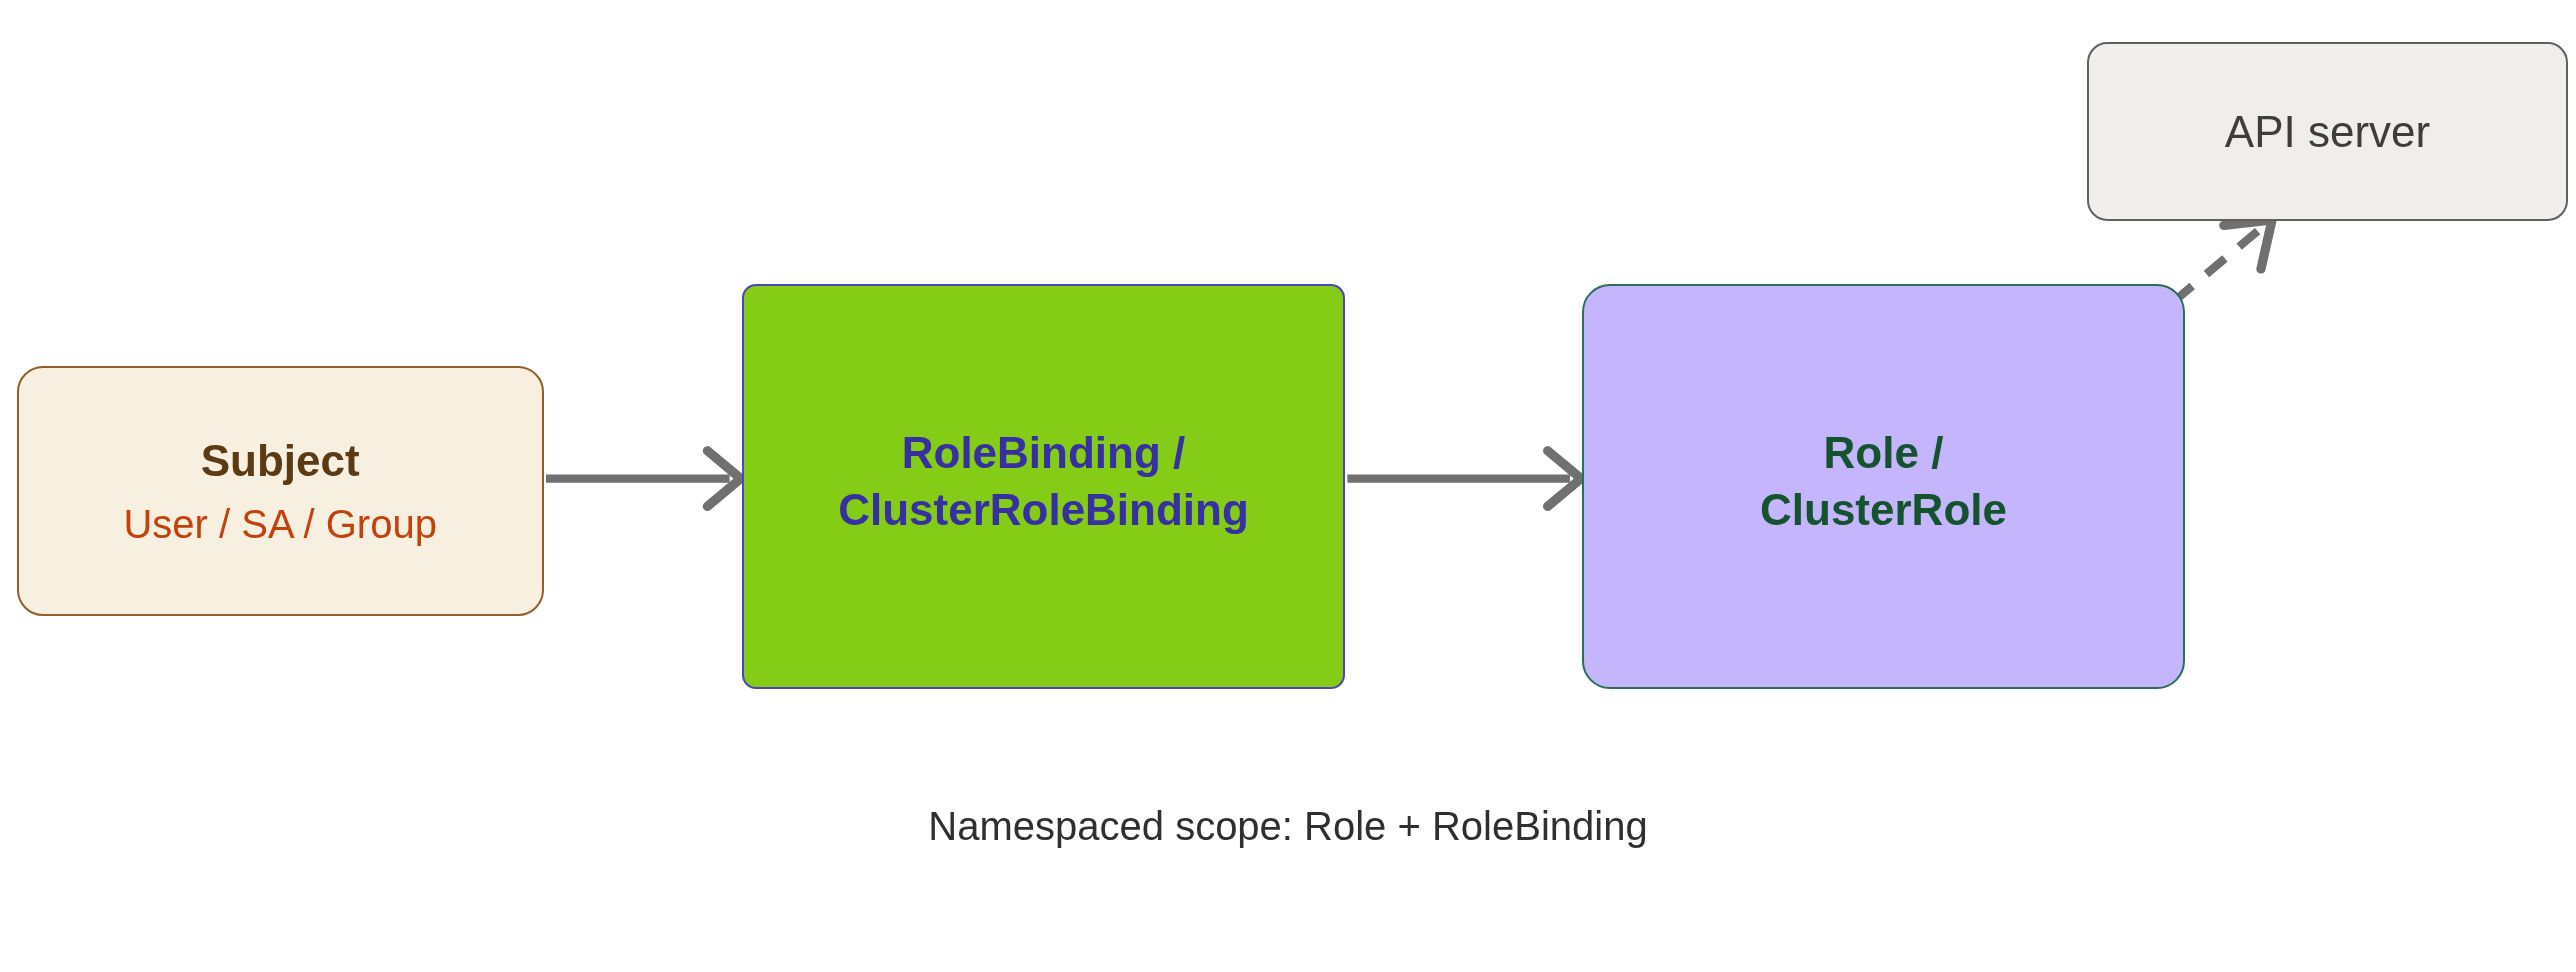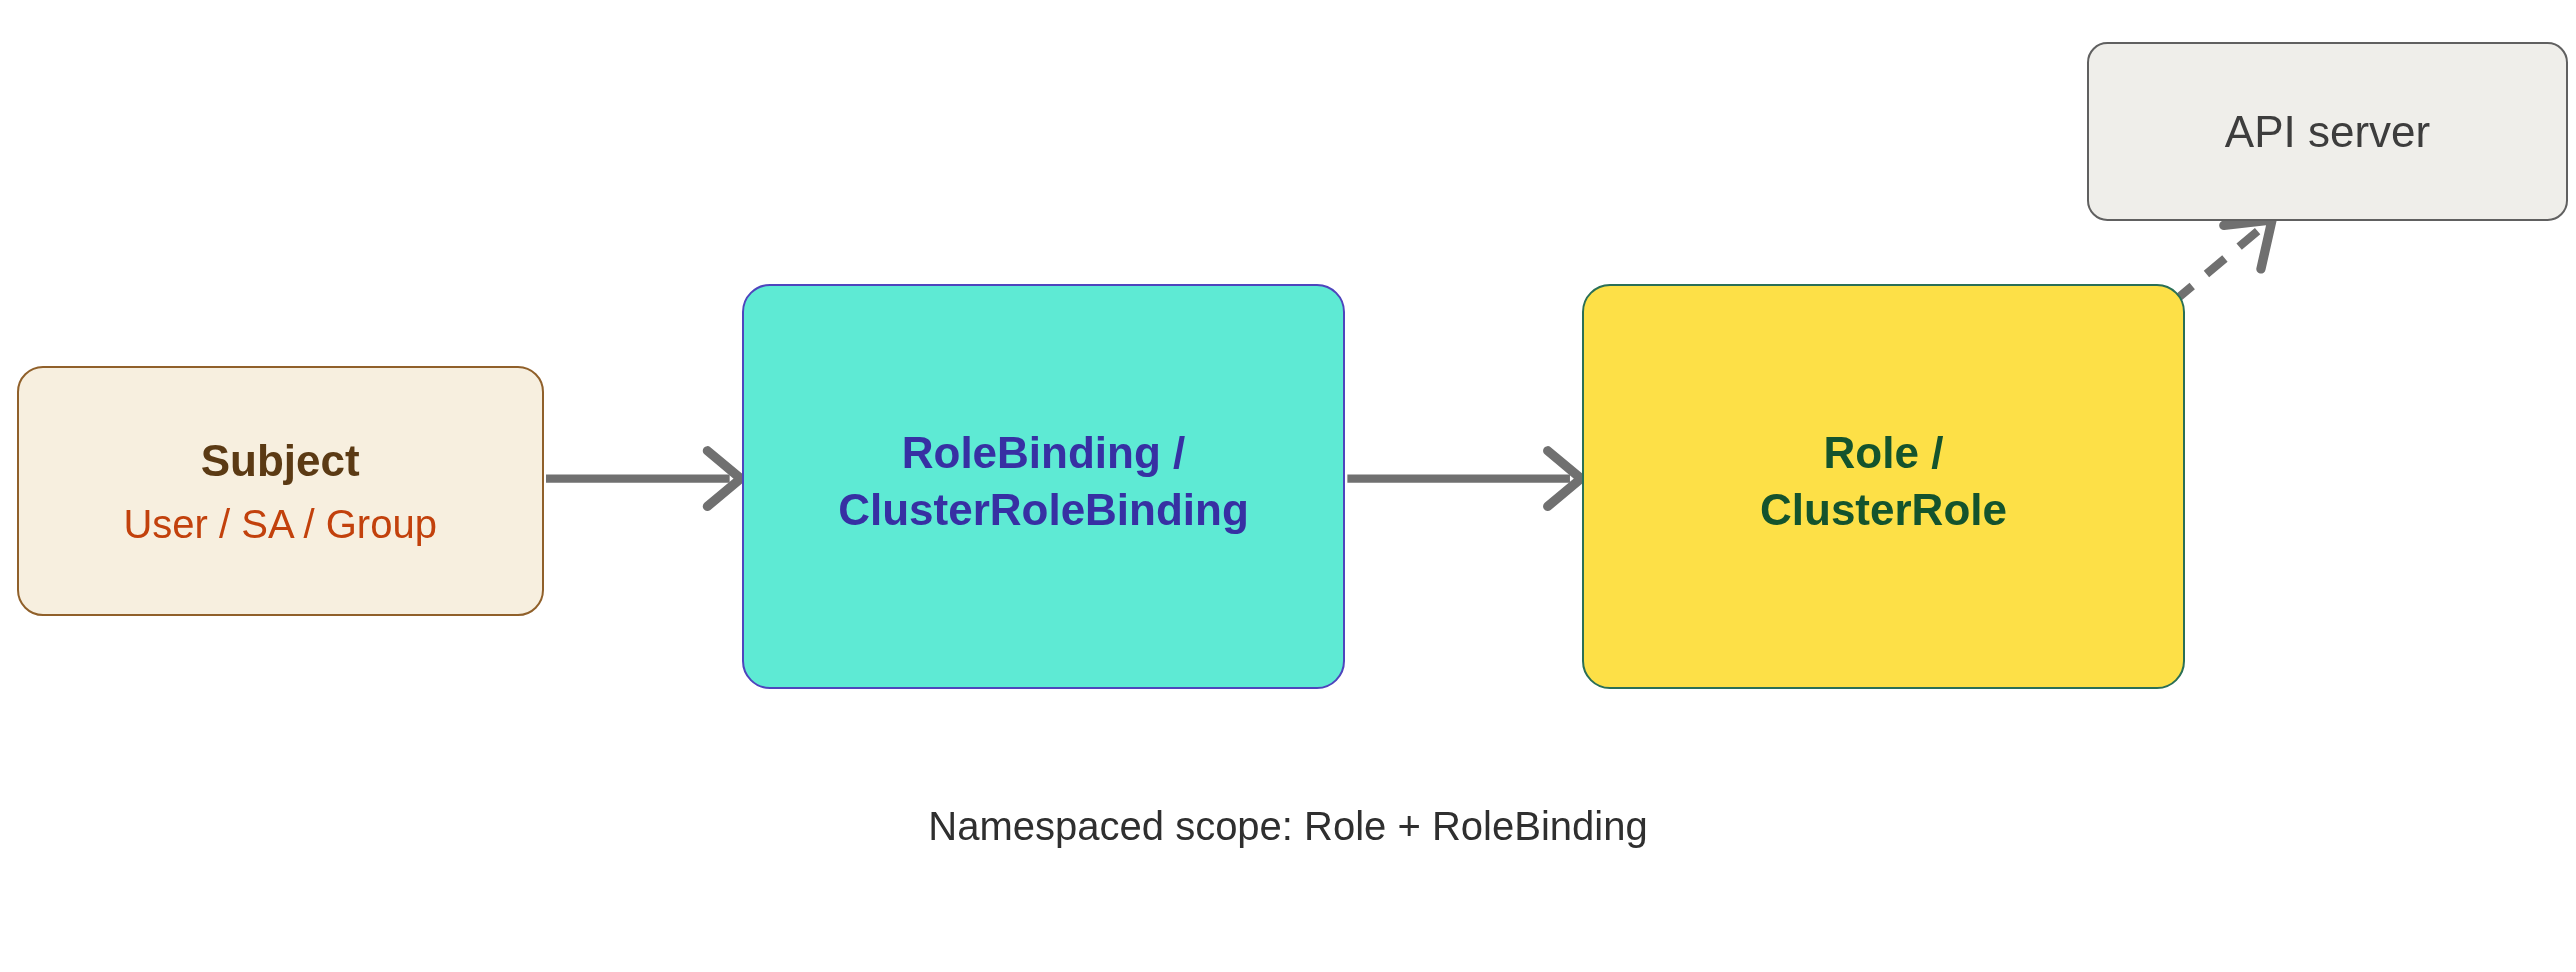--- a/index.html
+++ b/index.html
@@ -69,42 +69,42 @@
     font-size: 40px;
     text-align: right;
   }
 
   
   #node-rolebinding {
     left: 742px;
     top: 284px;
     width: 603px;
     height: 405px;
-    background: #5eead4;
+    background: #84cc16;
     border-color: #4e45bd;
     border-width: 2.8px;
-    border-radius: 28px;
+    border-radius: 14px;
   }
   #node-rolebinding .title {
     color: #3730a3;
     font-size: 44px;
     margin-bottom: 11px;
   }
   #node-rolebinding .subtitle {
     color: #4f46c9;
     font-size: 40px;
   }
 
   
   #node-role {
     left: 1582px;
     top: 284px;
     width: 603px;
     height: 405px;
-    background: #fde047;
+    background: #c4b5fd;
     border-color: #2a6f56;
     border-width: 2.8px;
     border-radius: 28px;
   }
   #node-role .title {
     color: #14532d;
     font-size: 44px;
     margin-bottom: 11px;
   }
   #node-role .subtitle {

